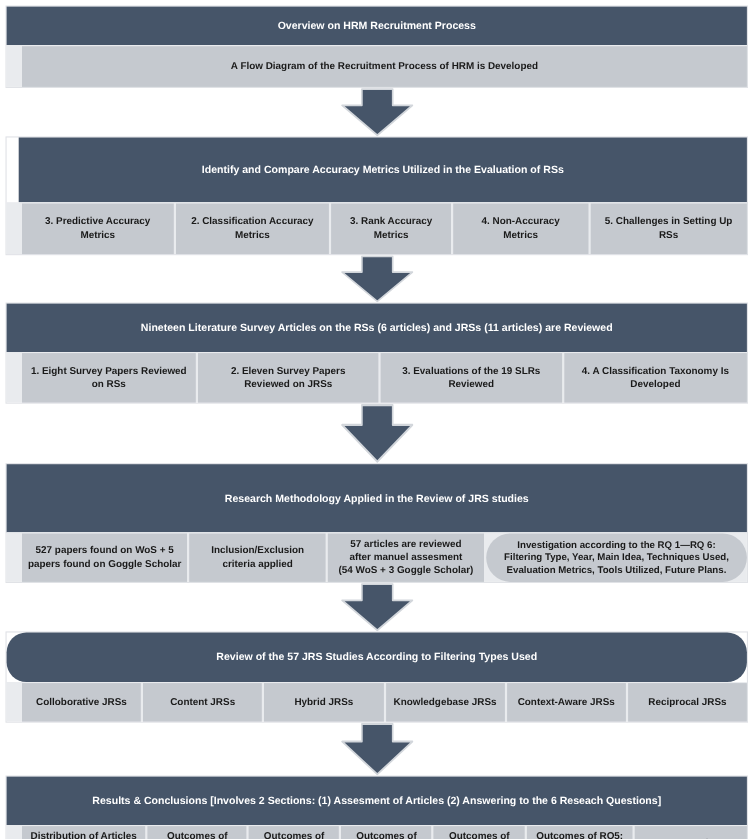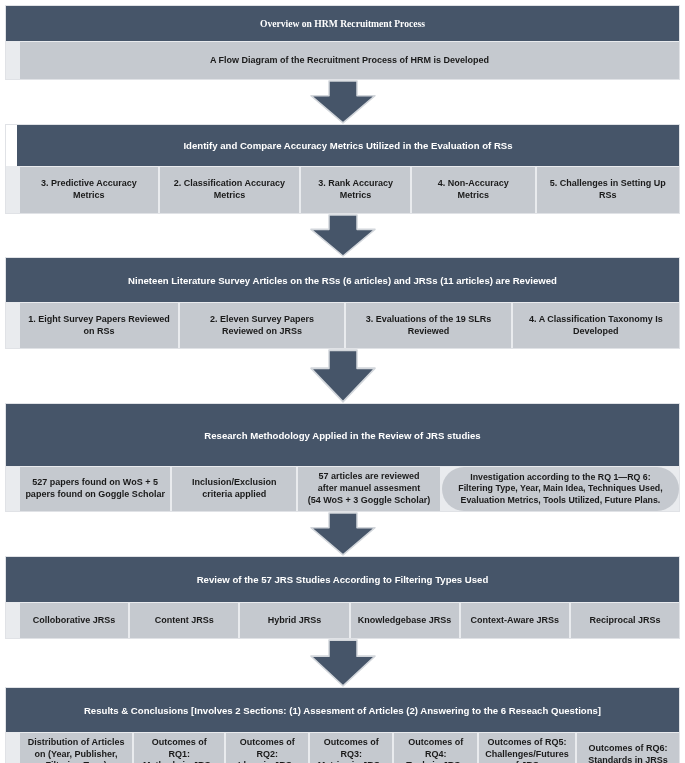--- a/index.html
+++ b/index.html
@@ -53,25 +53,25 @@
     display: flex;
     align-items: center;
     justify-content: center;
     text-align: center;
     white-space: pre-line;
     padding: 1px 2px;
     overflow: hidden;
     flex: 1 1 0px;
   }
   
-  .s1 .hdr { height: 35px; font-family: Liberation Serif, serif; } .s1 .row { height: 38px; }
-  .s2 .hdr { height: 41px; margin-left: 11px; } .s2 .row { height: 47px; }
+  .s1 .hdr { height: 35px; } .s1 .row { height: 38px; }
+  .s2 .hdr { height: 59px; margin-left: 11px; } .s2 .row { height: 47px; }
   .s3 .hdr { height: 44px; } .s3 .row { height: 46px; }
   .s4 .hdr { height: 62px; } .s4 .row { height: 45px; }
-  .s5 .hdr { height: 45px; } .s5 .row { height: 36px; }
+  .s5 .hdr { height: 45px; border-radius: 18px; } .s5 .row { height: 36px; }
   .s6 .hdr { height: 44px; } .s6 .row { height: 44px; }
   
   .s2 .cell:nth-child(1){flex-grow:143} .s2 .cell:nth-child(2){flex-grow:145}
   .s2 .cell:nth-child(3){flex-grow:112} .s2 .cell:nth-child(4){flex-grow:127}
   .s2 .cell:nth-child(5){flex-grow:148}
   .s3 .cell:nth-child(1){flex-grow:163} .s3 .cell:nth-child(2){flex-grow:170}
   .s3 .cell:nth-child(3){flex-grow:170} .s3 .cell:nth-child(4){flex-grow:172}
   .s4 .cell:nth-child(1){flex-grow:155} .s4 .cell:nth-child(2){flex-grow:127}
   .s4 .cell:nth-child(3){flex-grow:146} .s4 .cell:nth-child(4){flex-grow:247; font-size:8.8px;border-radius:22px;}
   .s6 .cell:nth-child(1){flex-grow:118} .s6 .cell:nth-child(2){flex-grow:94}

